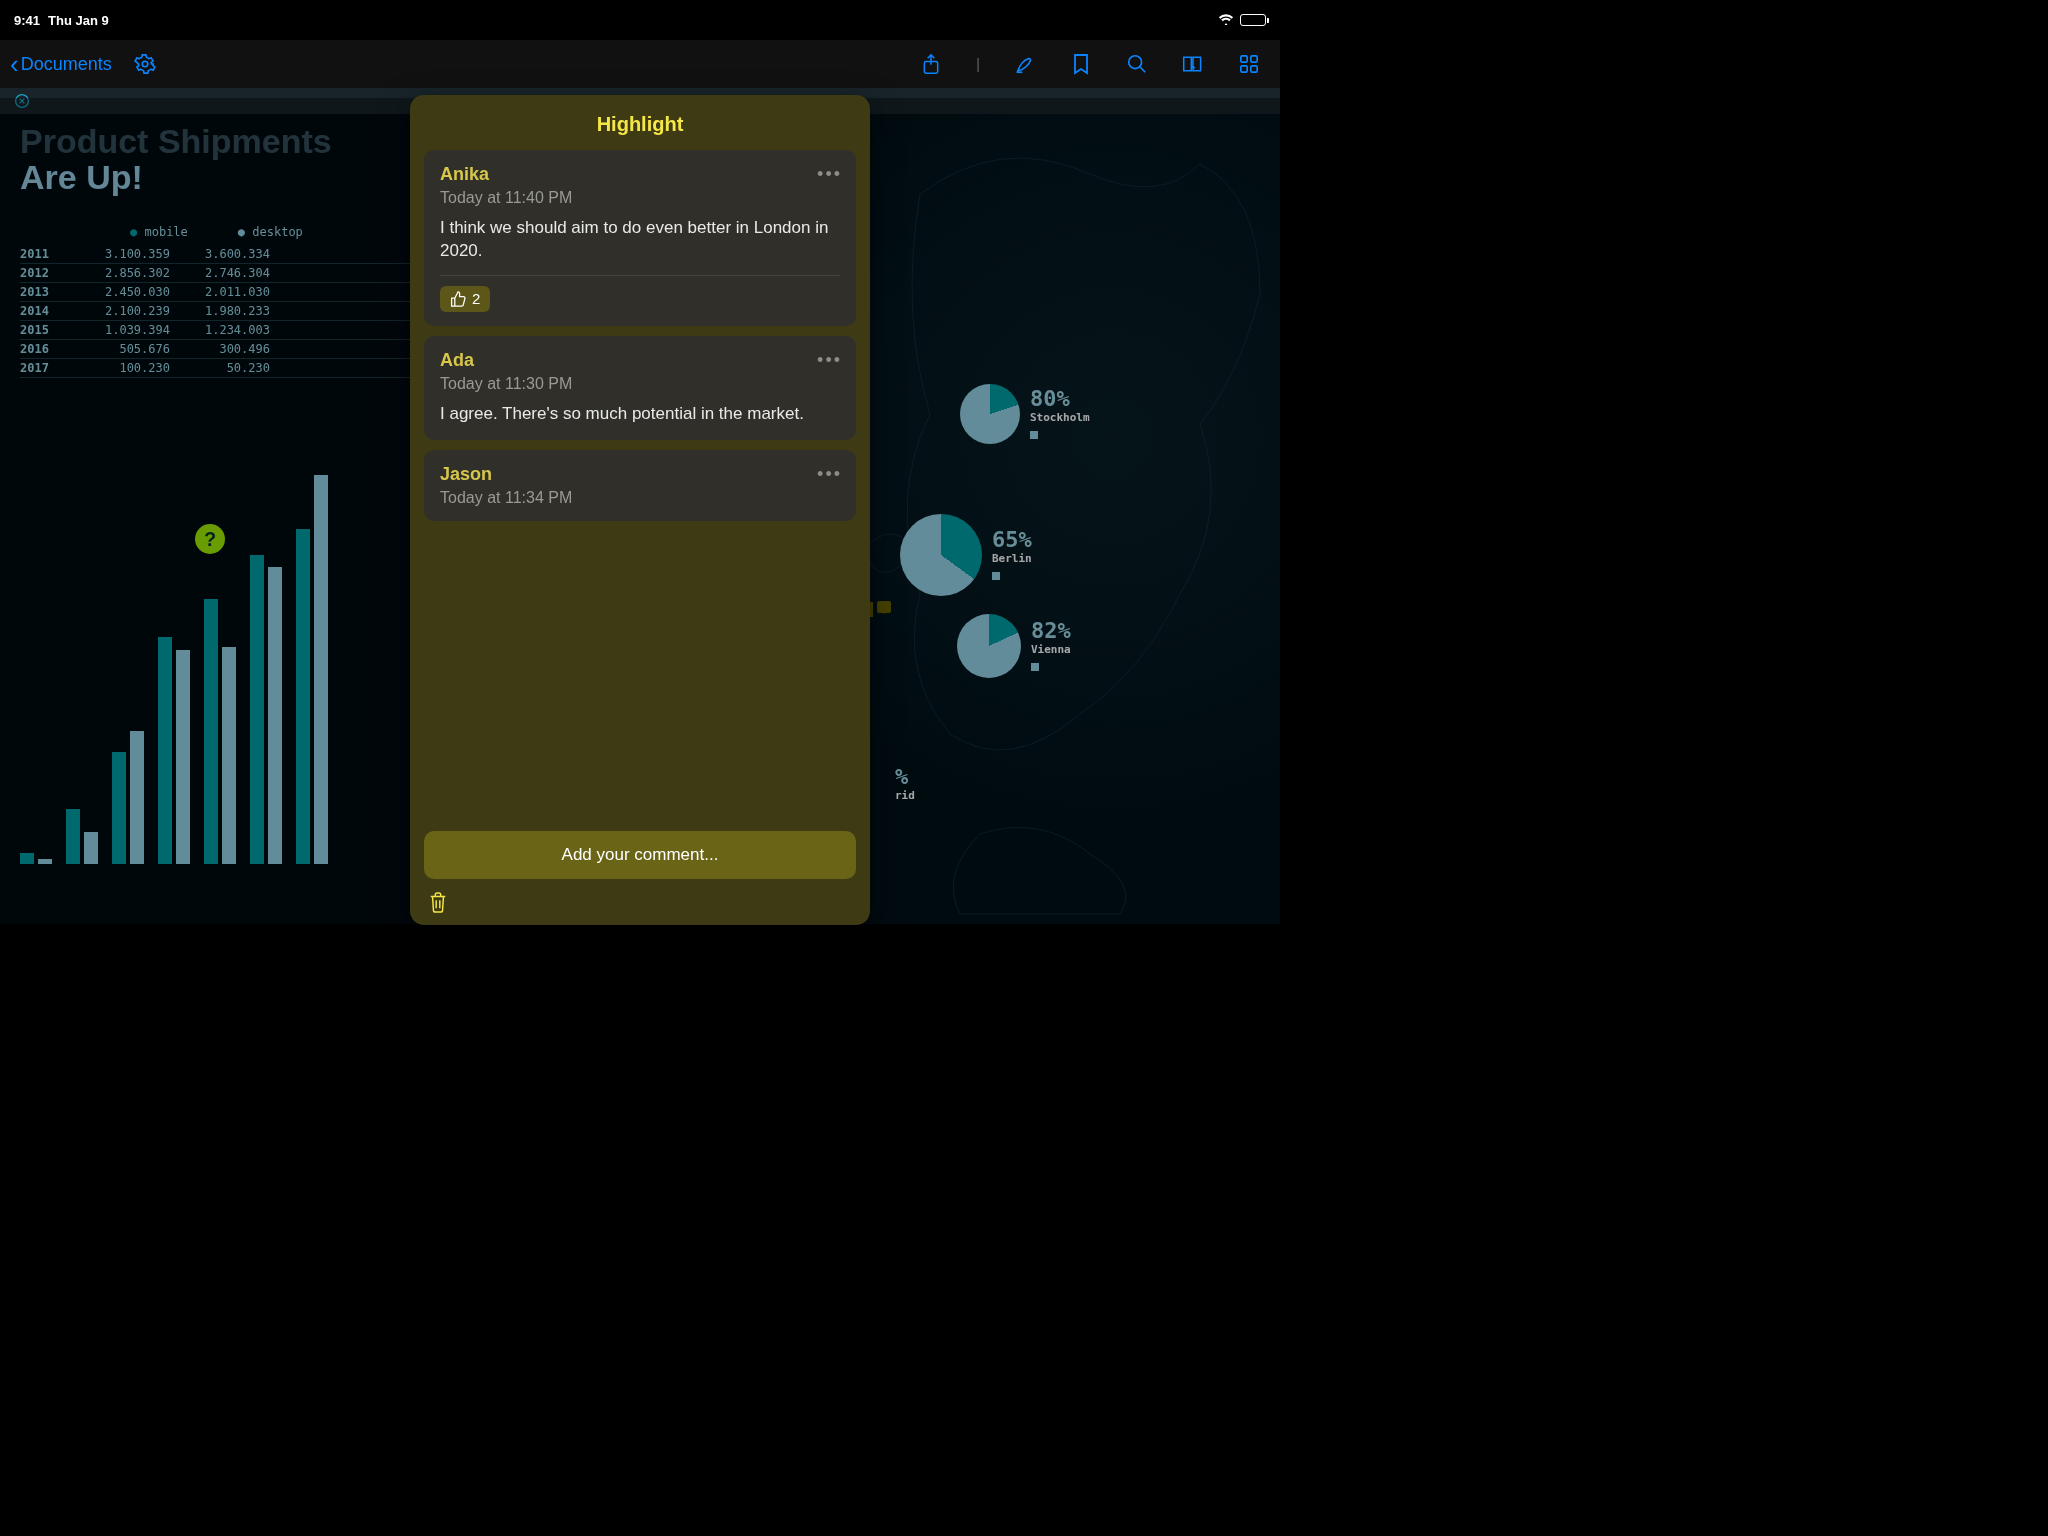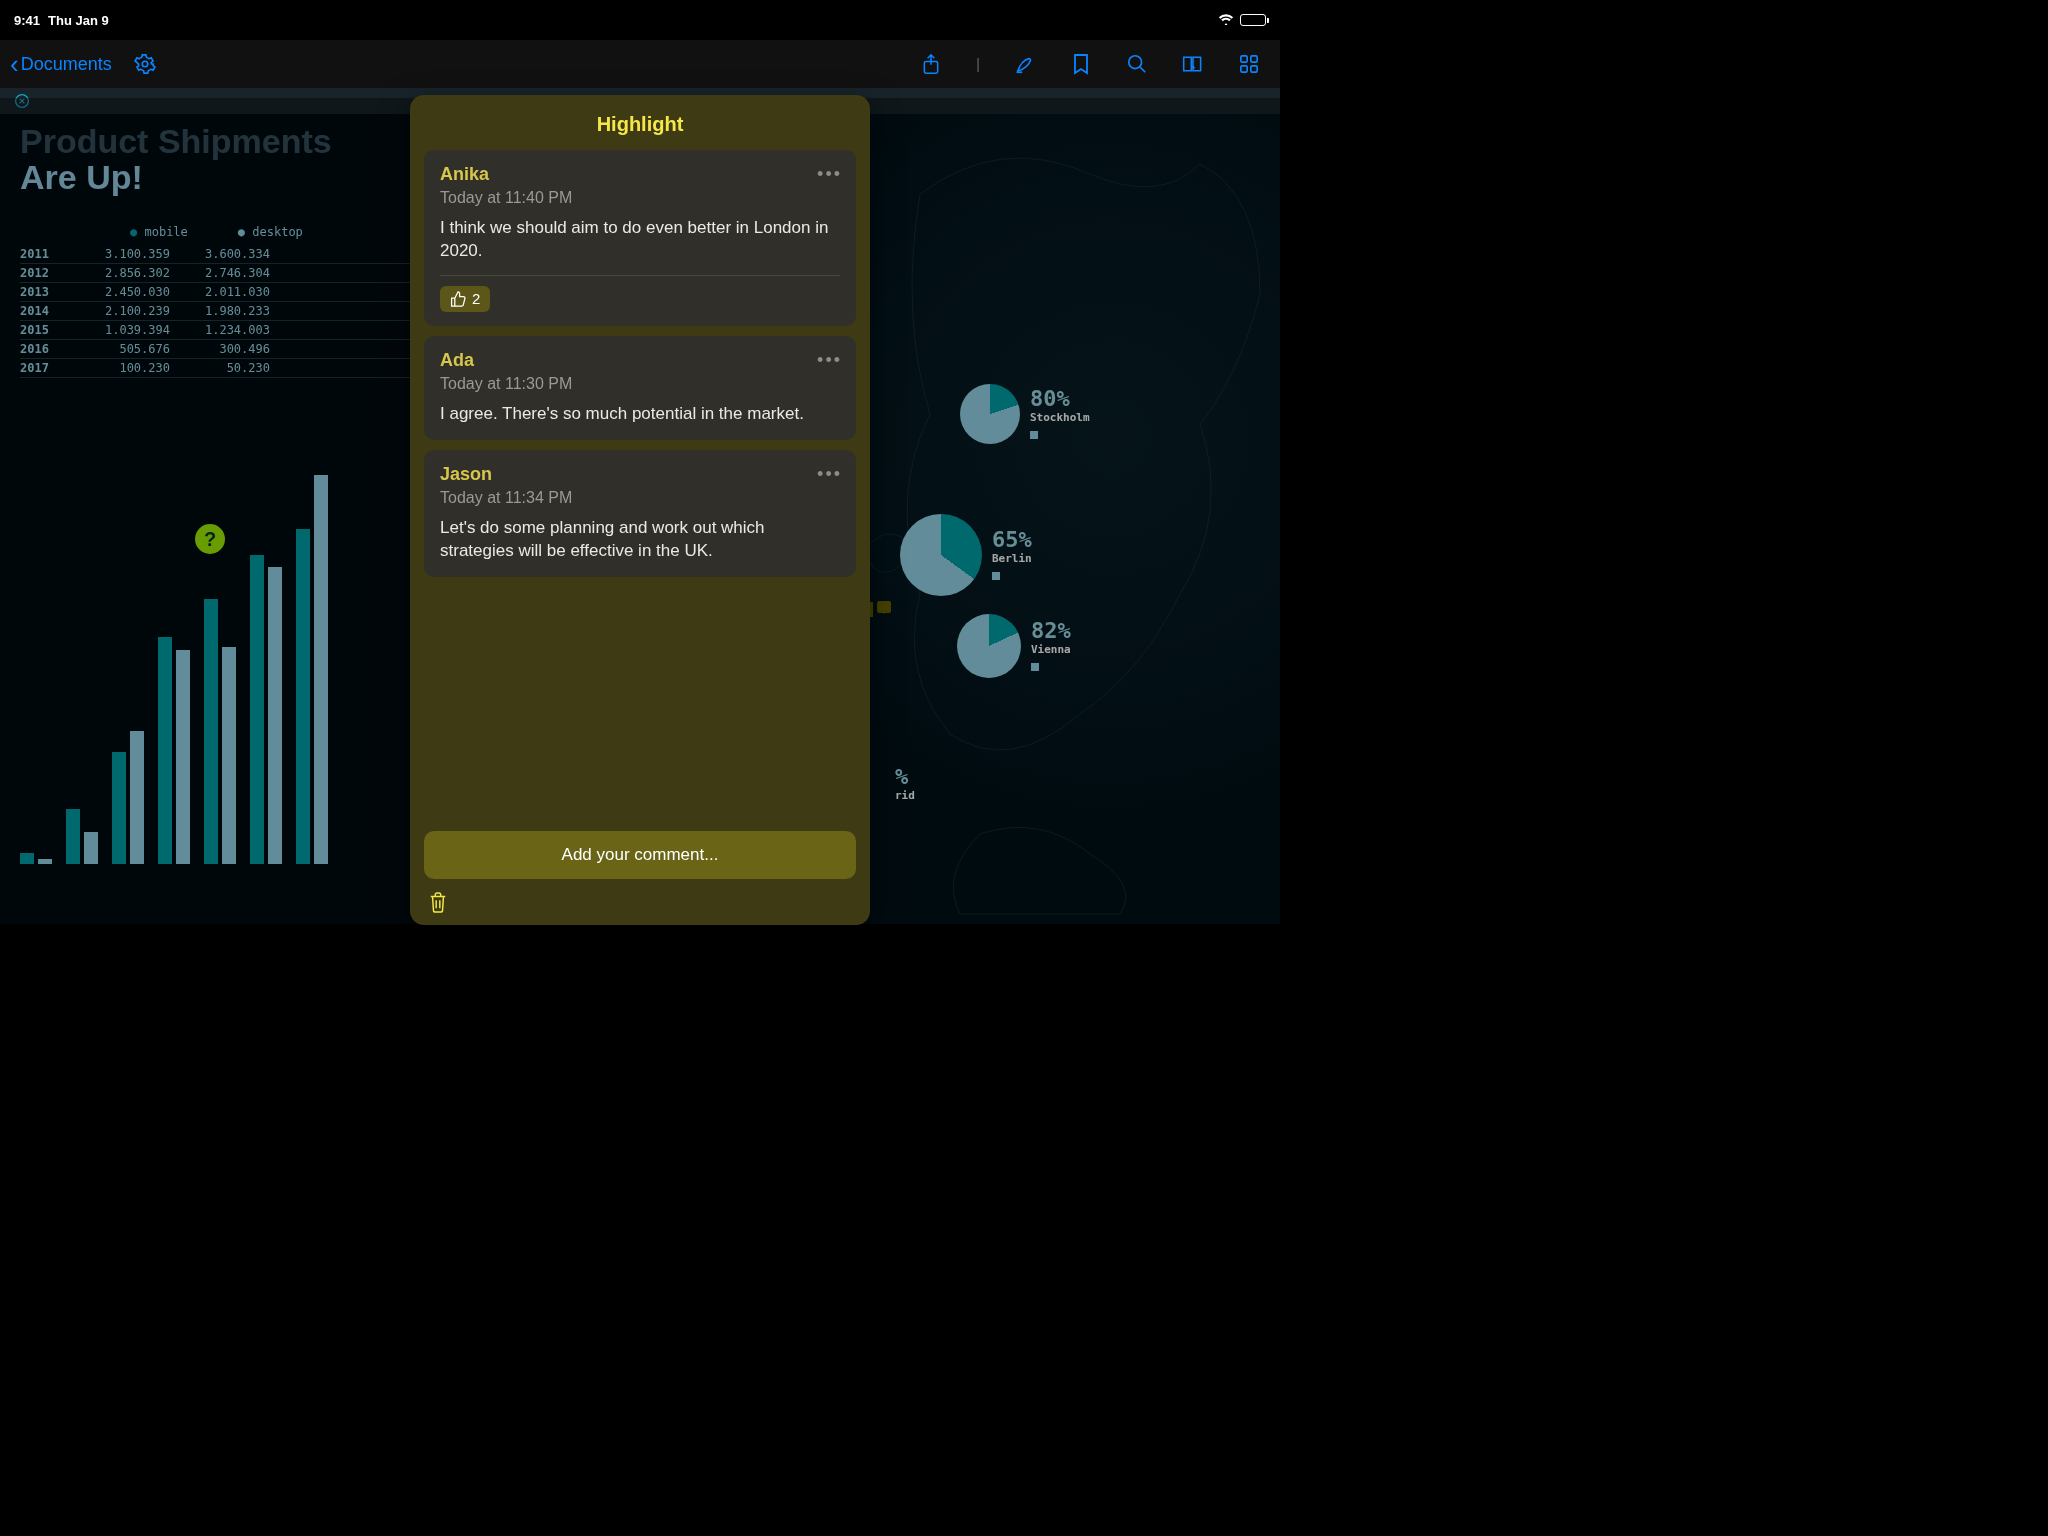--- a/index.html
+++ b/index.html
@@ -377,21 +377,20 @@
     <span class="card-dots">•••</span>
     <div class="card-name">Ada</div>
     <div class="card-time">Today at 11:30 PM</div>
     <div class="card-text">I agree. There's so much potential in the market.</div>
   </div>
 
   <div class="comment-card">
     <span class="card-dots">•••</span>
     <div class="card-name">Jason</div>
     <div class="card-time">Today at 11:34 PM</div>
-    <div class="card-text">Let's do some planning and work out which strategies will be effective in the UK.</div>
   </div>
 
   <div class="add-comment">Add your comment...</div>
   <div class="pop-trash">
     <svg width="20" height="22" viewBox="0 0 22 24" fill="none" stroke="#f5e748" stroke-width="1.6">
         <path d="M3 6h16M8 6V4c0-1 1-2 2-2h2c1 0 2 1 2 2v2M5 6l1 15c0 1 1 2 2 2h6c1 0 2-1 2-2l1-15M9 10v9M13 10v9"></path>
       </svg>
   </div>
 </div>
 

